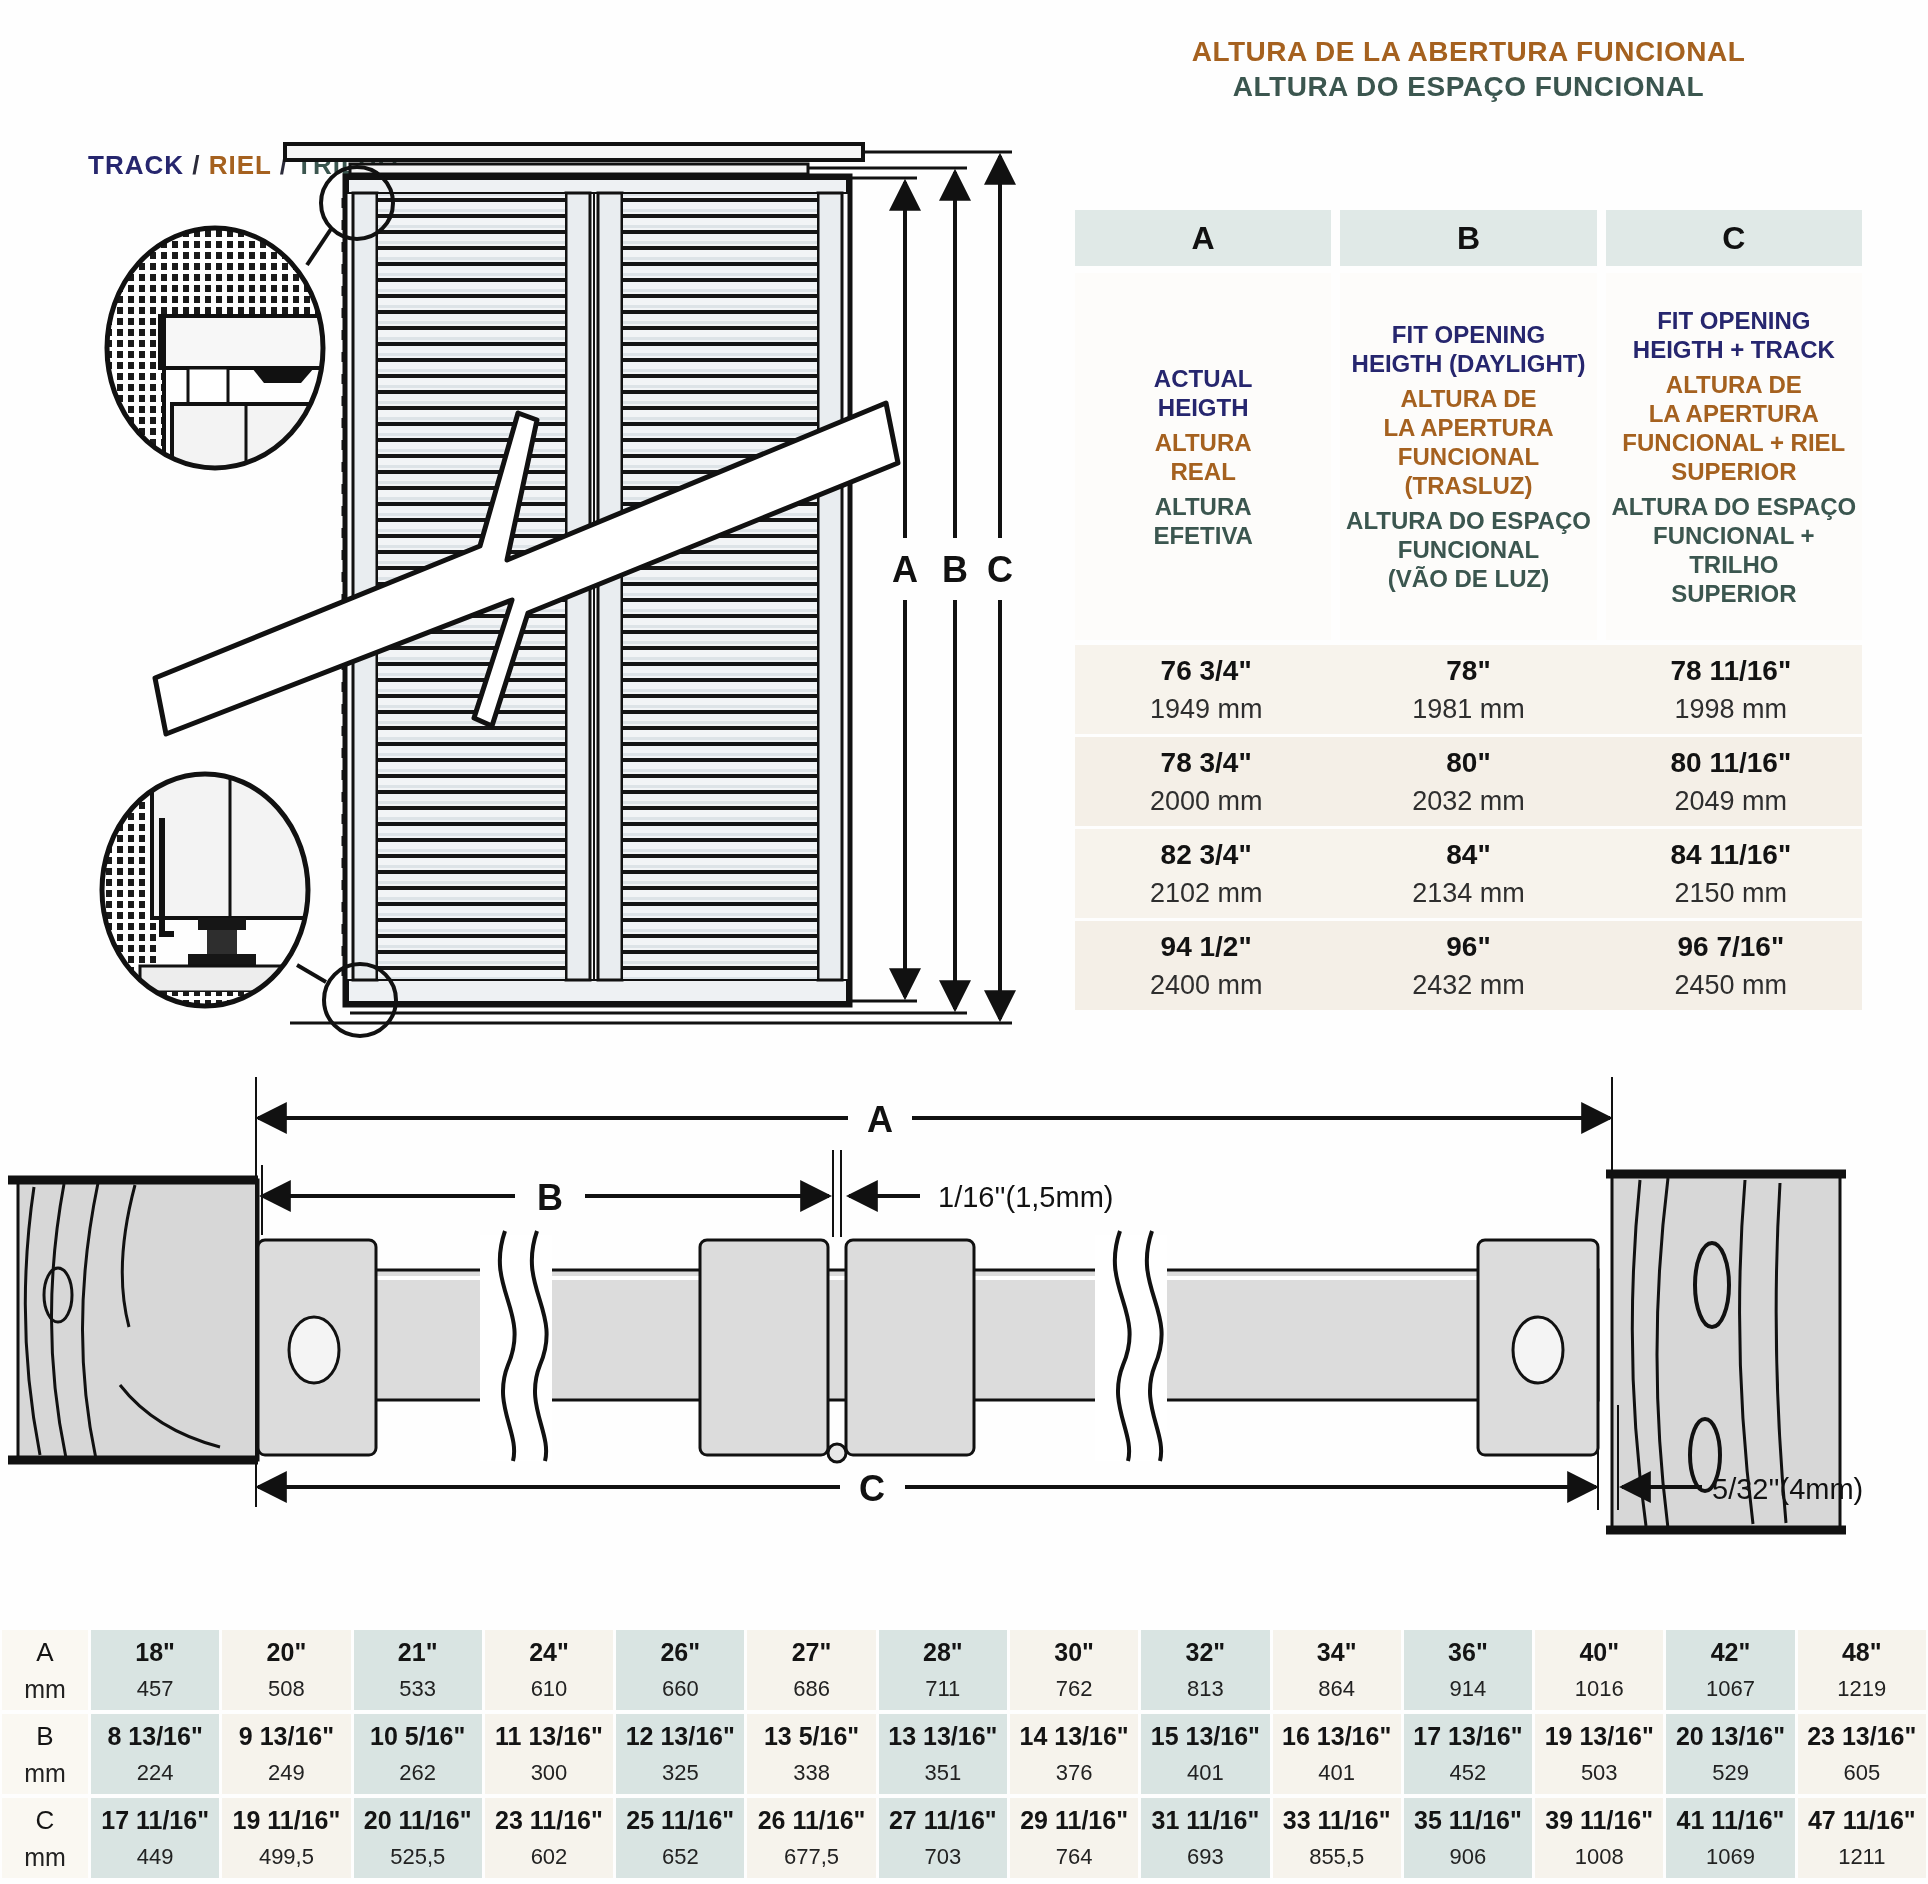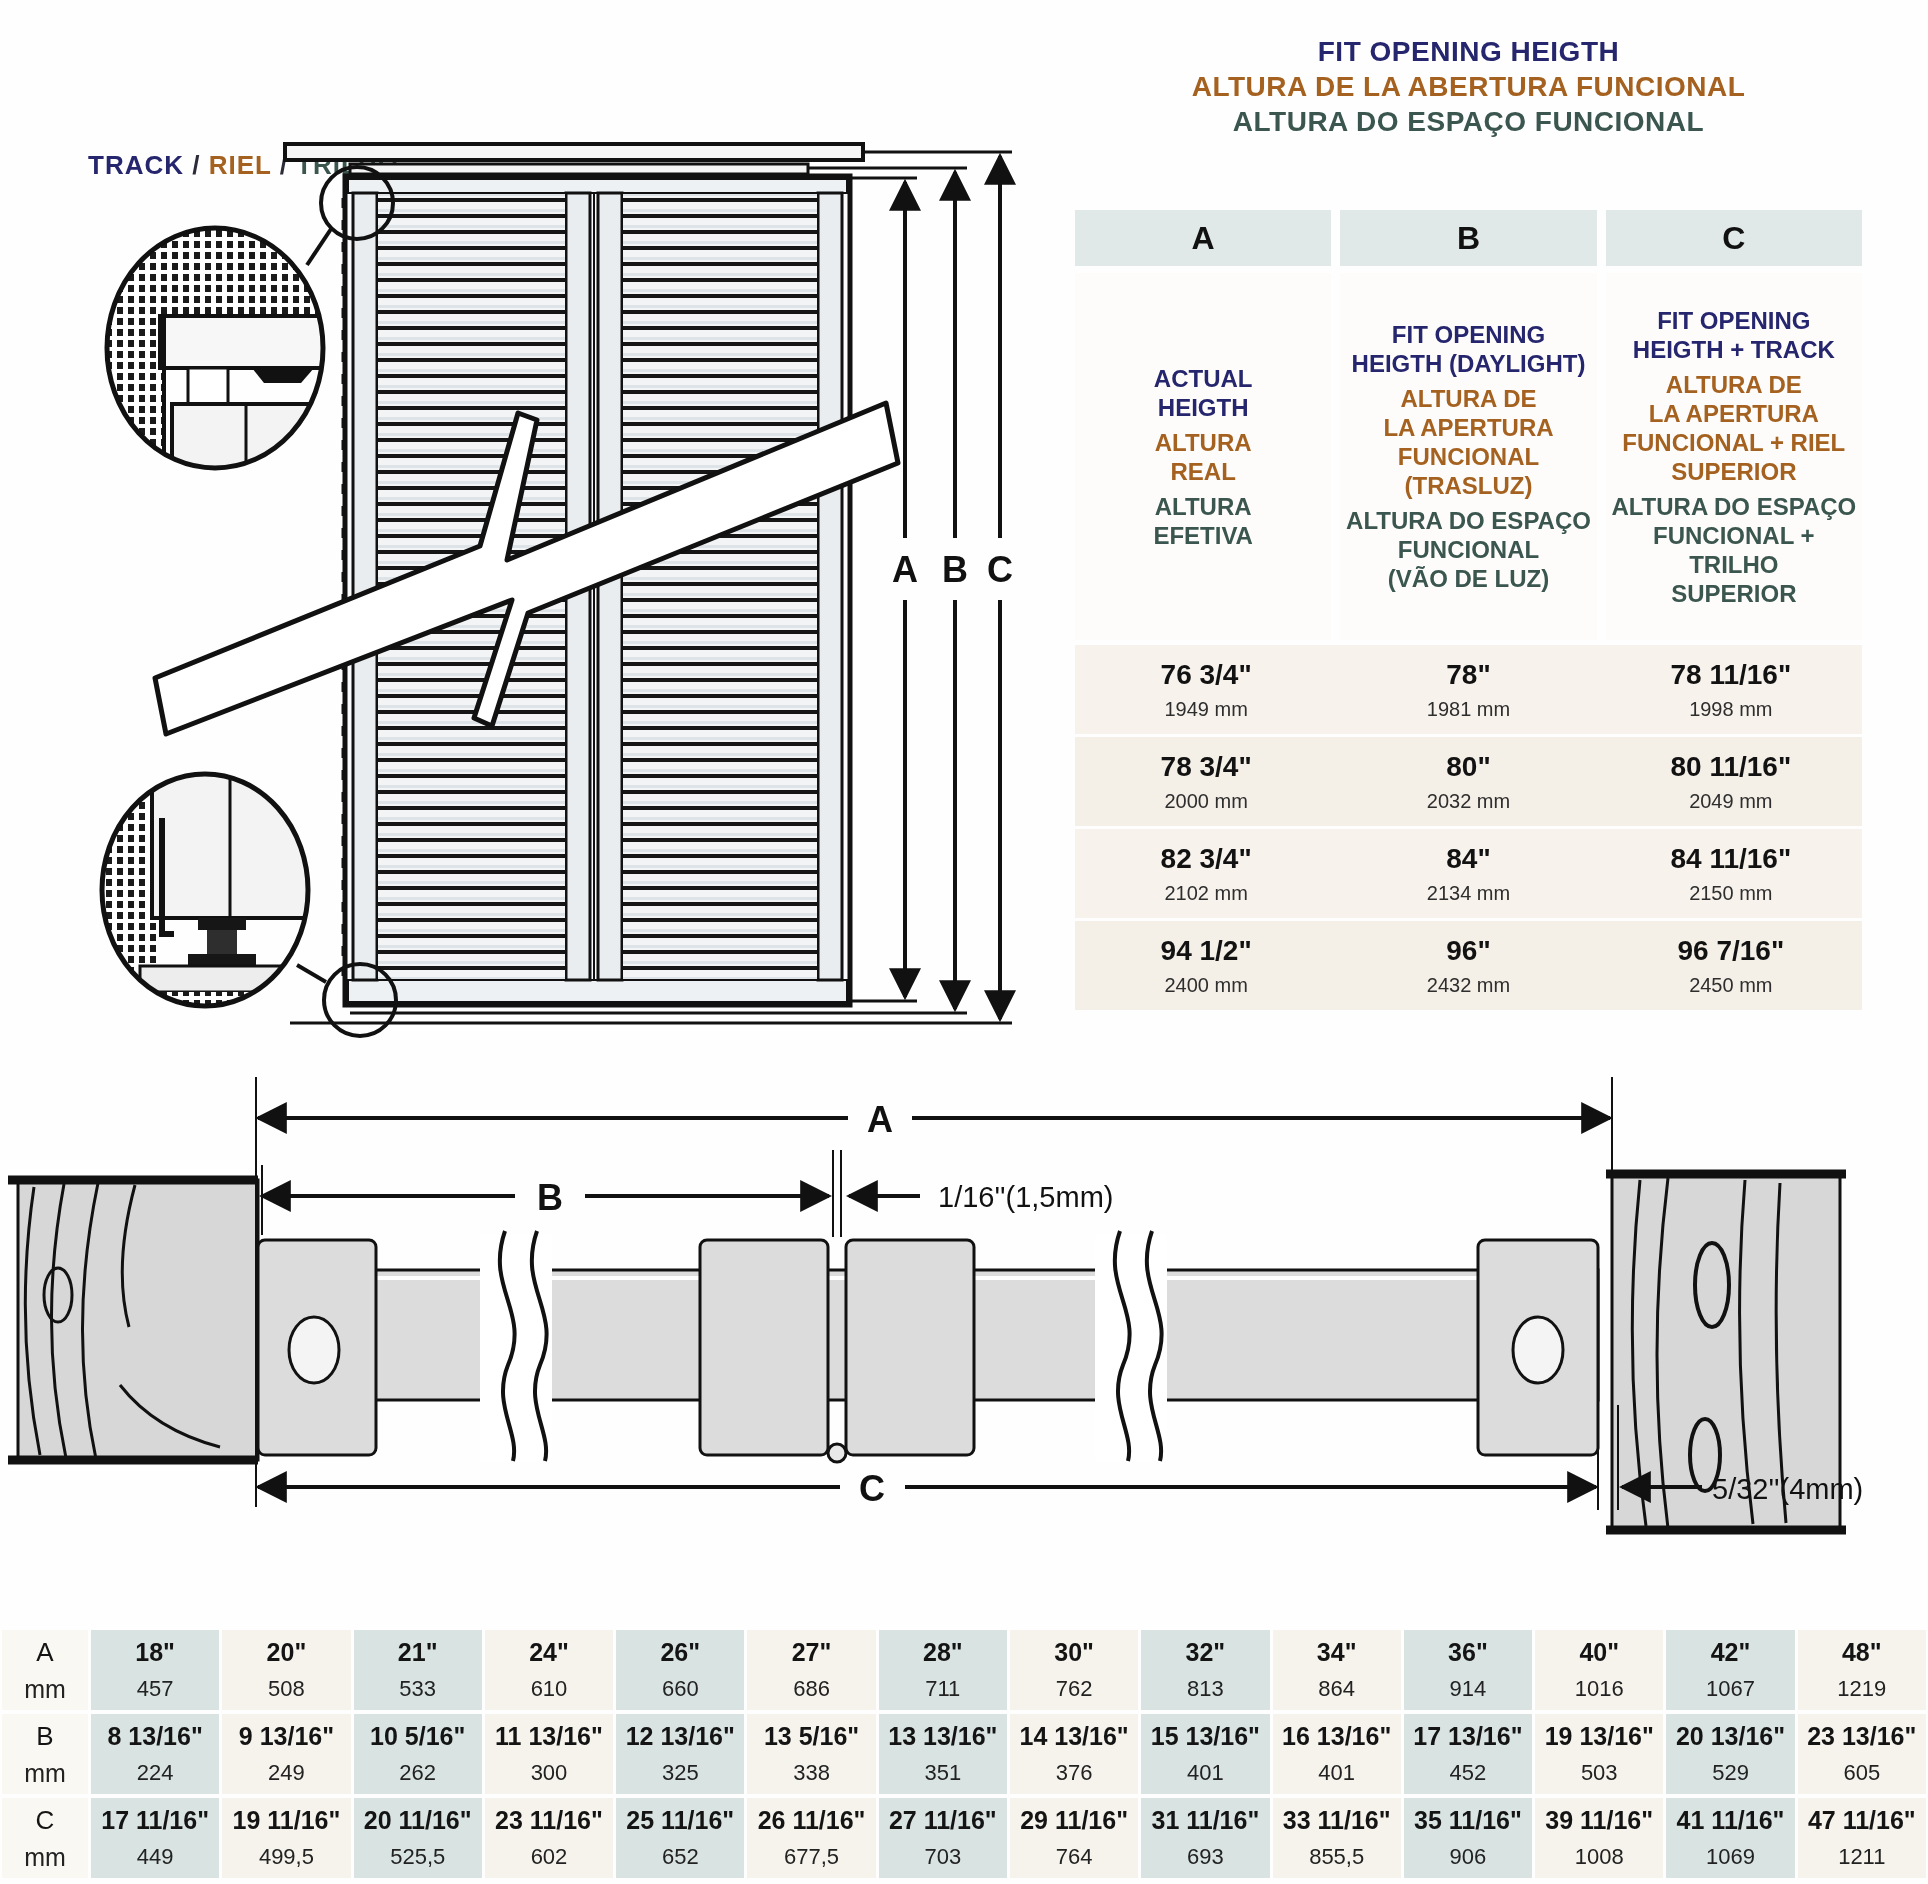--- a/index.html
+++ b/index.html
@@ -36,21 +36,21 @@
               justify-content:center;font-weight:bold;font-size:32px;margin-bottom:7px;}
   .h-col-desc{background:#fdfcfa;height:367px;display:flex;flex-direction:column;
               justify-content:center;text-align:center;font-weight:bold;font-size:24px;
               line-height:29px;}
   .h-col-desc .pre{white-space:pre-line;margin:3px 0;}
   .h-rows{margin-top:5px;}
   .h-row{display:flex;background:var(--row_cream,#f7f3ec);margin-bottom:3px;height:89px;}
   .h-row.alt{background:#f4efe7;}
   .h-cell{flex:1;display:flex;flex-direction:column;align-items:center;justify-content:center;}
   .h-cell .in{font-weight:bold;font-size:28px;color:#121212;}
-  .h-cell .mm{font-size:20px;color:#2e2e2e;margin-top:7px;font-weight:normal;}
+  .h-cell .mm{font-size:27px;color:#2e2e2e;margin-top:7px;font-weight:normal;}
 
   
   .w-heading{left:0;top:1578px;width:1600px;text-align:center;font-weight:bold;font-size:31px;
              letter-spacing:0.5px;}
   .w-heading span{margin:0 11px;}
 
   
   .w-table{left:2px;top:1630px;width:1924px;}
   .w-row{display:flex;gap:3px;margin-bottom:4px;}
   .w-cell{flex:1;height:80px;display:flex;flex-direction:column;align-items:center;
@@ -167,21 +167,20 @@
       <line x1="895" y1="482" x2="895" y2="891" stroke-width="4" marker-end="url(#ah)"></line>
       <line x1="940" y1="38" x2="940" y2="420" stroke-width="4" marker-start="url(#ah)"></line>
       <line x1="940" y1="482" x2="940" y2="901" stroke-width="4" marker-end="url(#ah)"></line>
     </g>
     <text class="dim-letter" x="845" y="464" text-anchor="middle">A</text>
     <text class="dim-letter" x="895" y="464" text-anchor="middle">B</text>
     <text class="dim-letter" x="940" y="464" text-anchor="middle">C</text>
   </svg>
 
   <div class="abs h-heading">
-    <div class="navy">FIT OPENING HEIGTH</div>
     <div class="brown">ALTURA DE LA ABERTURA FUNCIONAL</div>
     <div class="teal">ALTURA DO ESPAÇO FUNCIONAL</div>
   </div>
 
   <div class="abs h-table">
     <div class="h-cols">
       <div class="h-col">
         <div class="h-col-head">A</div>
         <div class="h-col-desc">
           <div class="pre navy">ACTUAL

